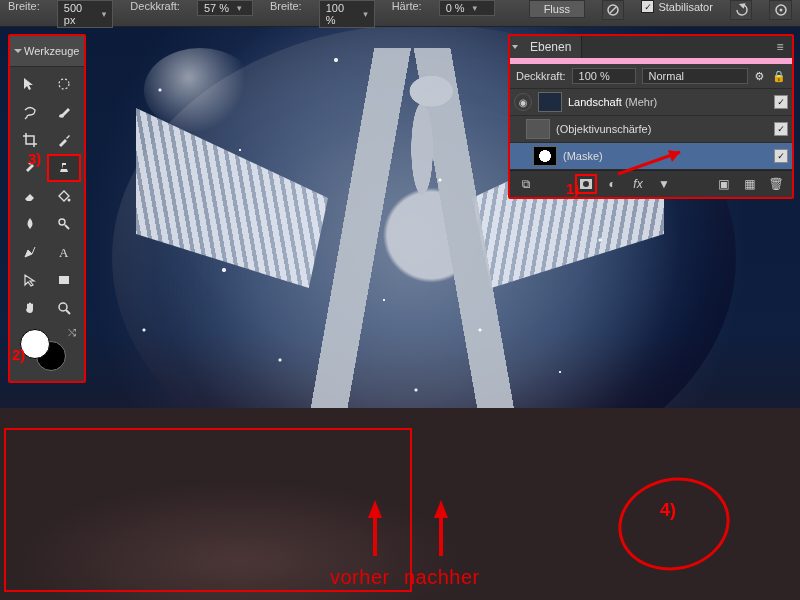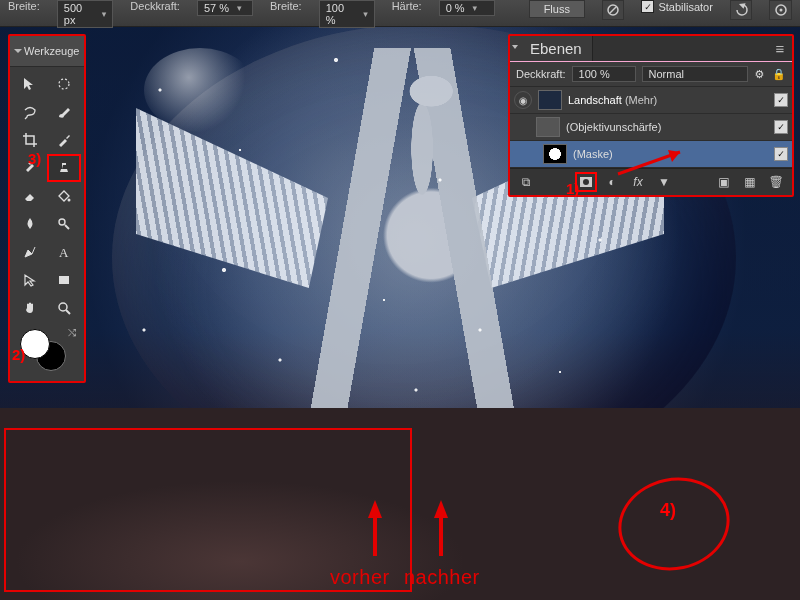--- a/index.html
+++ b/index.html
@@ -85,21 +85,21 @@
   .swatch .bg{position:absolute;left:22px;top:14px;width:28px;height:28px;border-radius:50%;
     background:#000;border:1px solid #777}
   .swatch .sw{position:absolute;right:4px;top:0;font-size:10px;color:#ccc}
   
   .ic{width:16px;height:16px;display:block}
   
   .ann{position:absolute;color:#f00;font-weight:bold;font-size:15px;z-index:40;pointer-events:none}
   
   .layers{position:absolute;right:6px;top:34px;width:282px;background:#3b3b3b;
     border:2px solid #e40000;border-radius:2px;z-index:25;color:#ddd}
-  .layers .tabs{display:flex;background:#323232;border-bottom:1px solid #f9a8d4;font-size:15px}
+  .layers .tabs{display:flex;background:#323232;border-bottom:6px solid #f9a8d4;font-size:12px}
   .layers .tab{padding:4px 10px;background:#3b3b3b;border-right:1px solid #222;position:relative}
   .layers .tab::before{content:"";position:absolute;left:3px;top:8px;width:0;height:0;
     border-left:4px solid #bbb;border-top:3px solid transparent;border-bottom:3px solid transparent;
     transform:rotate(90deg)}
   .layers .tab span{margin-left:10px}
   .layers .menu{width:24px;display:flex;align-items:center;justify-content:center;margin-left:auto;color:#bbb}
   .layers .optrow{display:flex;align-items:center;gap:6px;padding:4px 6px;background:#3b3b3b;
     border-bottom:1px solid #2a2a2a;font-size:11px}
   .layers .optrow .val{background:#2e2e2e;border:1px solid #555;padding:1px 6px;min-width:50px}
   .layers .optrow .dd2{background:#2e2e2e;border:1px solid #555;padding:1px 6px;flex:1}
@@ -110,22 +110,22 @@
   .eye{width:16px;height:16px;border:1px solid #555;border-radius:50%;
     display:flex;align-items:center;justify-content:center;color:#ccc;font-size:10px}
   .thumb{width:22px;height:18px;background:#1d2a40;border:1px solid #666;flex:0 0 auto}
   .thumb.fx{background:#555}
   .thumb.mask{background:radial-gradient(circle at 50% 50%,#fff 0 40%,#000 42%)}
   .lrow .nm{flex:1;white-space:nowrap;overflow:hidden;text-overflow:ellipsis}
   .lrow .nm b{font-weight:normal;color:#fff}
   .lrow .nm i{font-style:normal;color:#ccc}
   .chkR{width:12px;height:12px;border:1px solid #888;background:#ddd;color:#111;
     font-size:9px;display:flex;align-items:center;justify-content:center;margin-left:4px}
-  .indent1{padding-left:26px}
-  .indent2{padding-left:33px}
+  .indent1{padding-left:16px}
+  .indent2{padding-left:23px}
   .layers .foot{display:flex;align-items:center;gap:6px;padding:4px 6px;background:#343434;
     border-top:1px solid #222}
   .layers .foot .sp{flex:1}
   .fbtn{width:20px;height:18px;display:flex;align-items:center;justify-content:center;
     color:#c9c9c9;font-size:12px}
   .fbtn.mask{outline:2px solid #f00;outline-offset:-1px}
   
   .redbox{position:absolute;border:2px solid #e40000;z-index:22;pointer-events:none}
   .arrowUp{position:absolute;width:0;height:0;border-left:7px solid transparent;
     border-right:7px solid transparent;border-bottom:18px solid #e40000;z-index:22;pointer-events:none}

